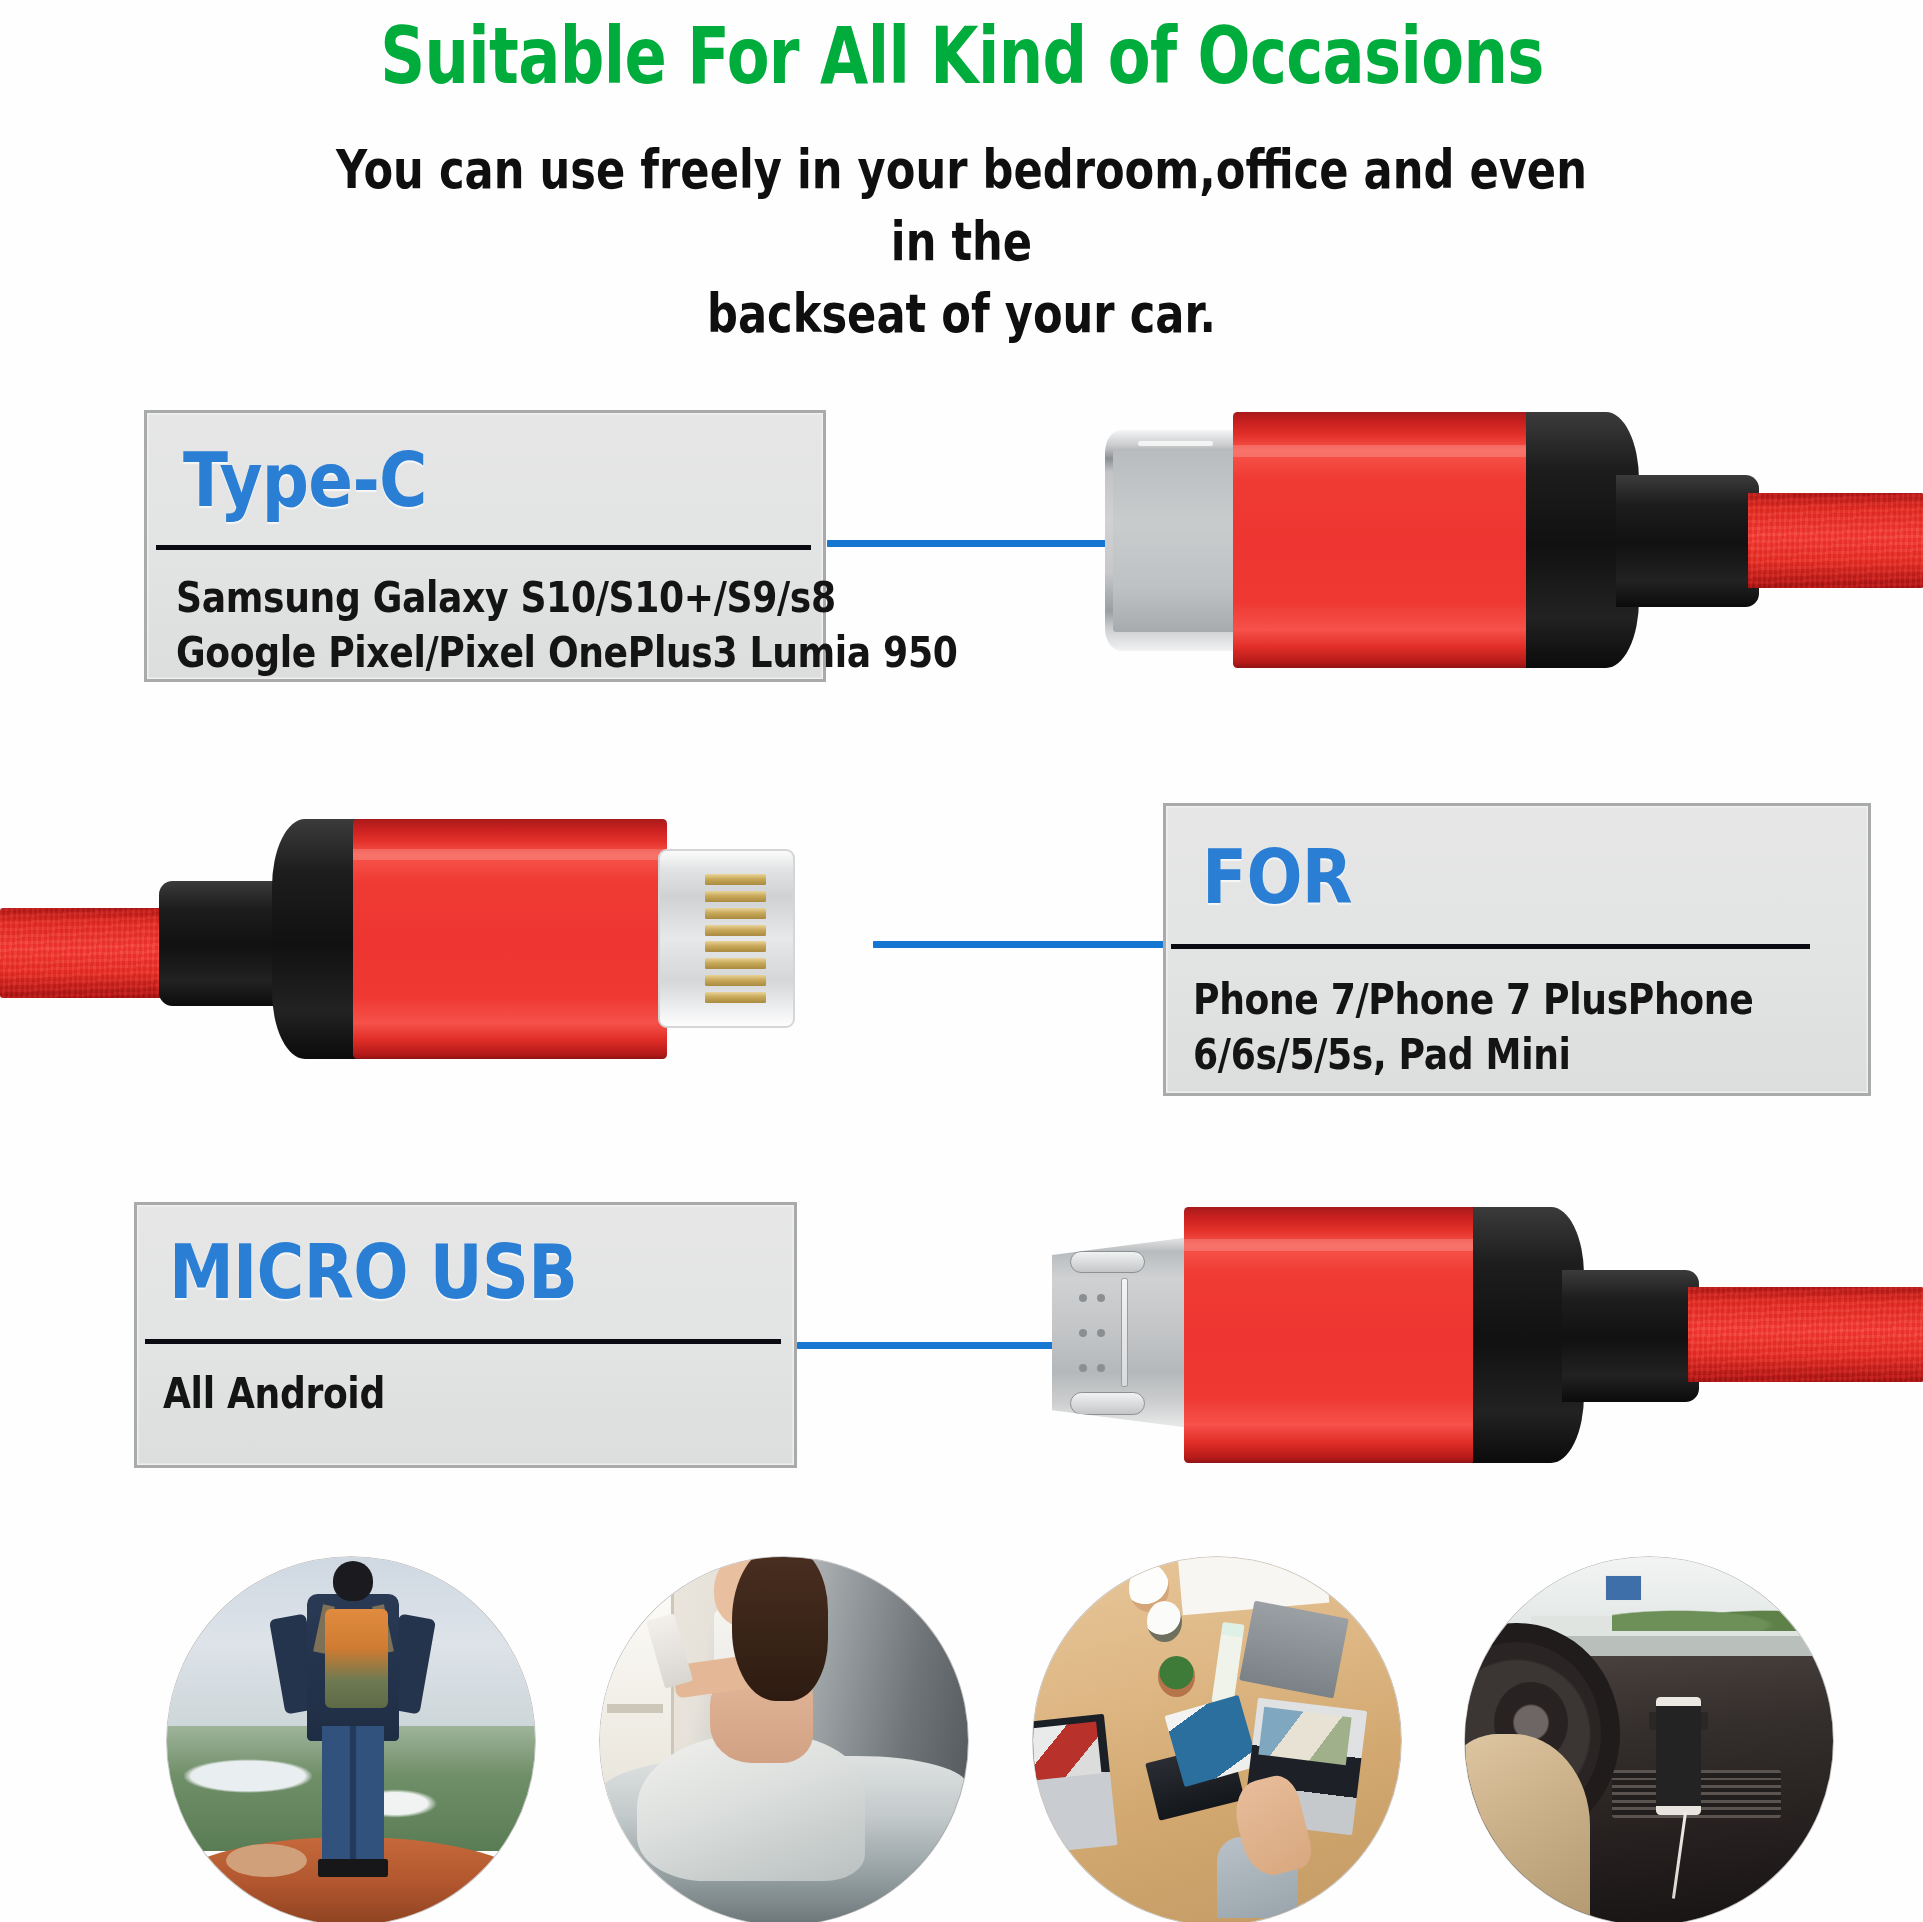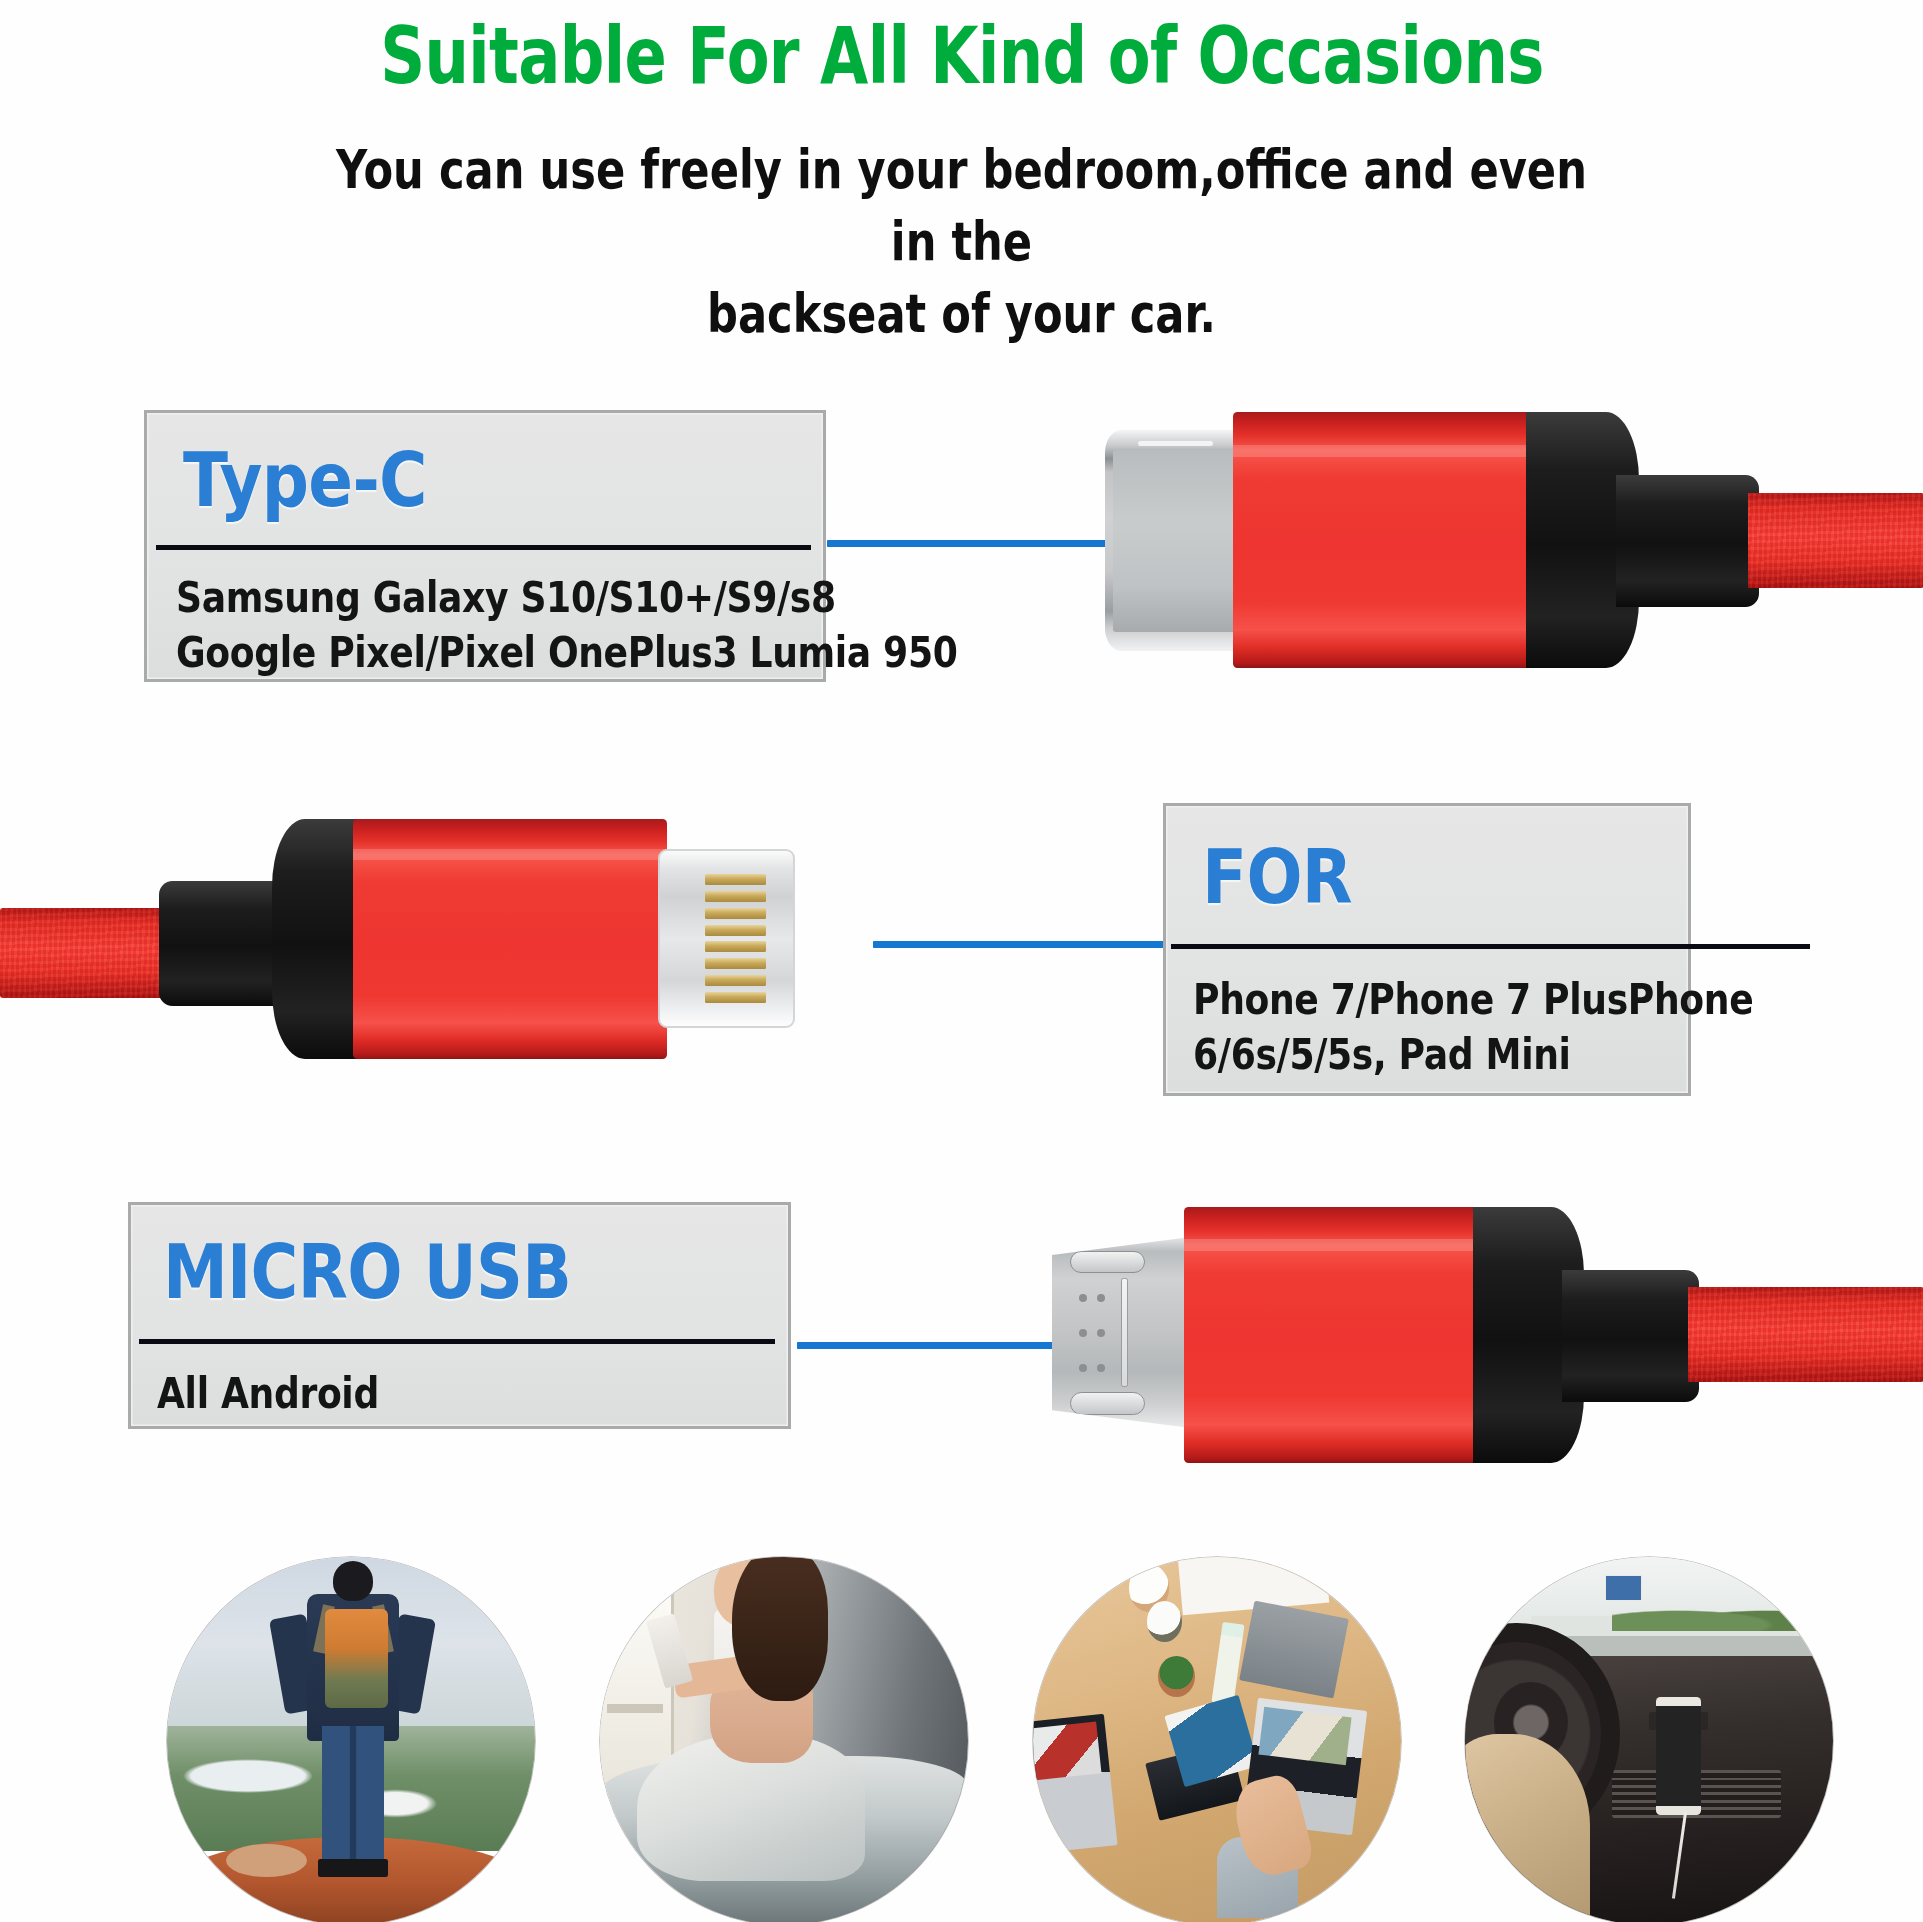--- a/index.html
+++ b/index.html
@@ -394,30 +394,30 @@
       <div class="pad"></div>
       <div class="pad"></div>
       <div class="pad"></div>
       <div class="pad"></div>
     </div>
   </div>
 </div>
 
 <div class="lead-line" style="left:873px; top:941px; width:293px;"></div>
 
-<div class="spec-box" style="left:1163px; top:803px; width:528px; height:293px;">
+<div class="spec-box" style="left:1163px; top:803px; width:708px; height:293px;">
   <div class="spec-head" style="left:36px; top:27px; font-size:75px;">FOR</div>
   <div class="spec-rule" style="left:4.5px; top:138px; width:639px;"></div>
   <div class="spec-body" style="left:27px; top:167px; font-size:42px;">
     <div>Phone 7/Phone 7 PlusPhone</div>
     <div>6/6s/5/5s, Pad Mini</div>
   </div>
 </div>
 
-<div class="spec-box" style="left:128px; top:1202px; width:663px; height:227px;">
+<div class="spec-box" style="left:134px; top:1202px; width:663px; height:266px;">
   <div class="spec-head" style="left:32px; top:24px; font-size:74px;">MICRO USB</div>
   <div class="spec-rule" style="left:7.5px; top:134px; width:636px;"></div>
   <div class="spec-body" style="left:25.6px; top:162px; font-size:42px;">
     <div>All Android</div>
   </div>
 </div>
 <div class="lead-line" style="left:797px; top:1342px; width:268px;"></div>
 
 <div class="conn" style="left:1052px; top:1207px; width:872px; height:256px;">
 

